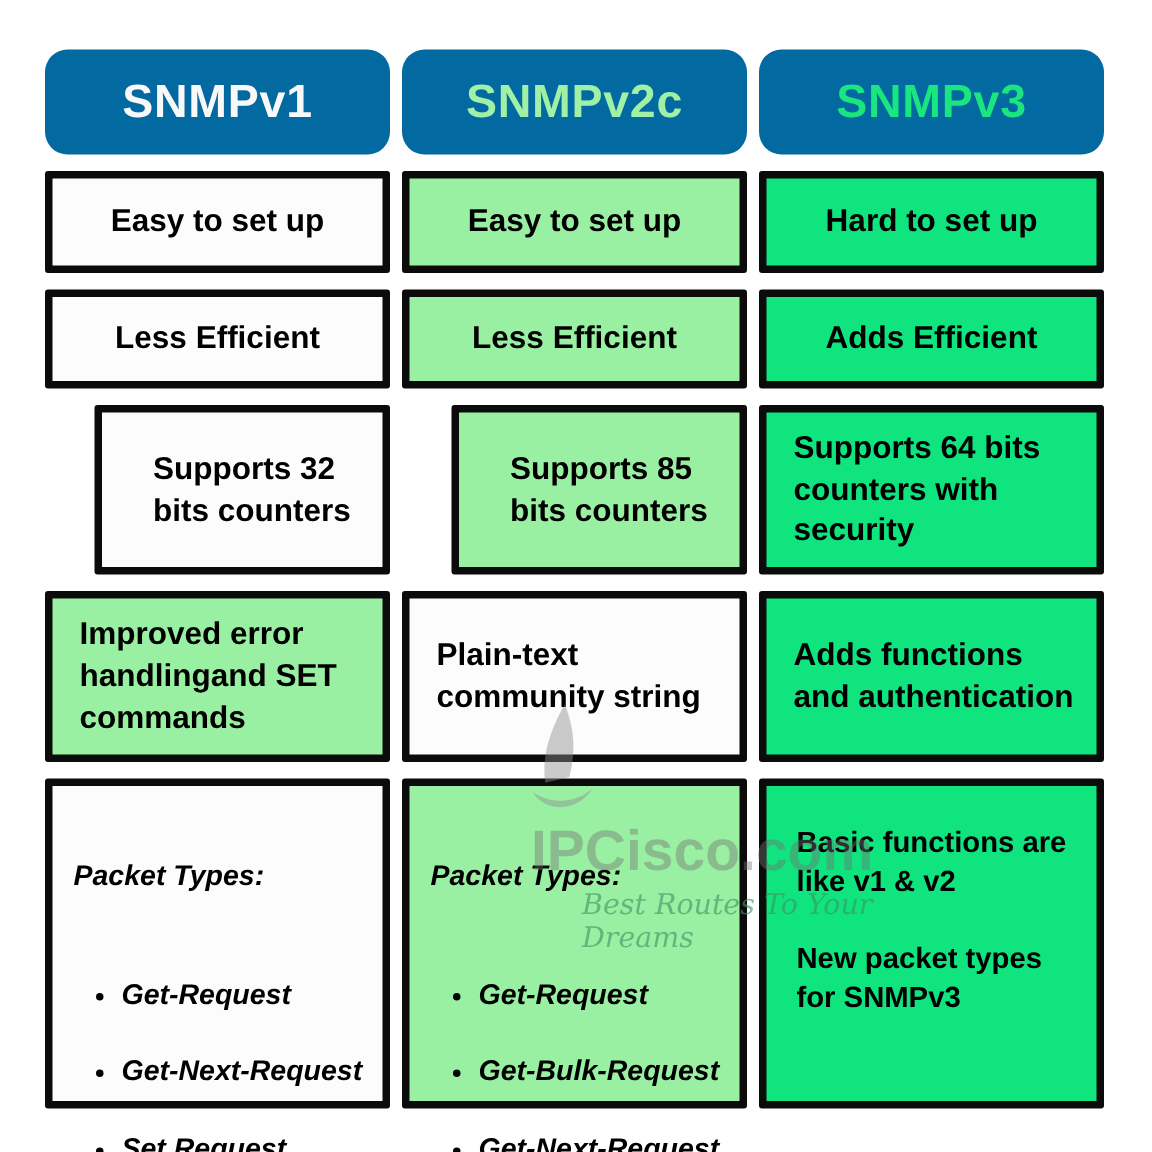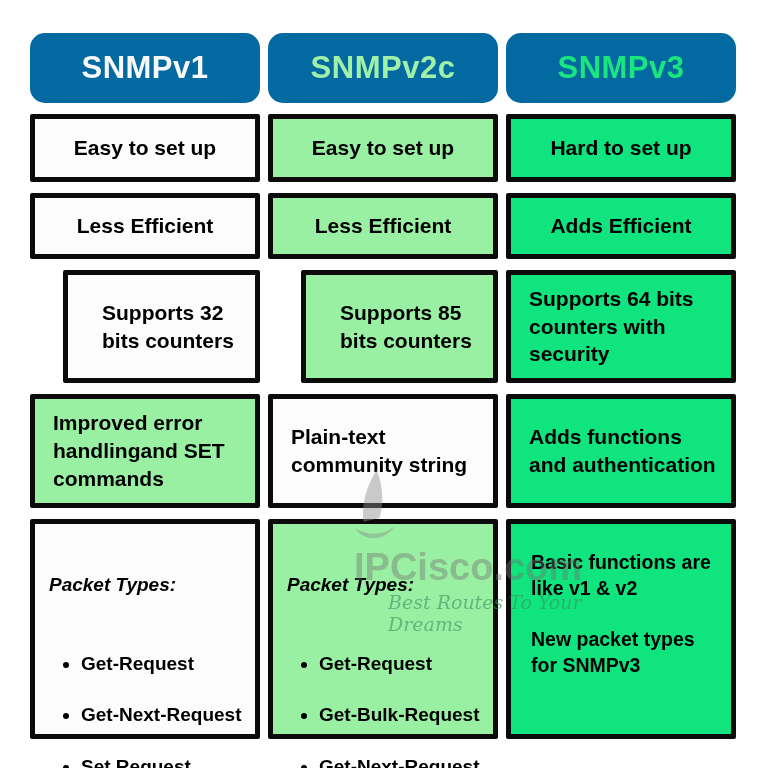--- a/index.html
+++ b/index.html
@@ -31,21 +31,21 @@
   }
   .bg-white{background:#fcfcfc;}
   .bg-light{background:#9af0a2;}
   .bg-bright{background:#0fe47e;}
   .center{display:flex;align-items:center;justify-content:center;font-size:21px;text-align:center;}
   .midleft{display:flex;align-items:center;font-size:21px;text-align:left;padding:6px 10px 6px 18px;line-height:1.32;}
   .indent{padding-left:34px;margin-left:33px;}
   .list-cell{padding:24px 6px 10px 14px;font-size:19px;line-height:1.3;}
   .list-cell .list-title{margin-bottom:2px;font-style:italic;}
   .list-cell ul{margin:2px 0 0 0;padding-left:32px;list-style:disc;}
-  .list-cell li{margin:1px 0;}
+  .list-cell li{margin:1px 0;font-style:italic;}
   .text-block{font-size:19.5px;line-height:1.32;padding:26px 4px 8px 20px;}
   
   .watermark{
     position:absolute;left:352px;top:462px;width:310px;
     display:flex;align-items:flex-start;
     pointer-events:none;z-index:5;flex-direction:column;
   }
   .wm-logo{margin-top:6px;flex:0 0 auto;}
   .wm-texts{margin-left:2px;}
   .wm-brand{

